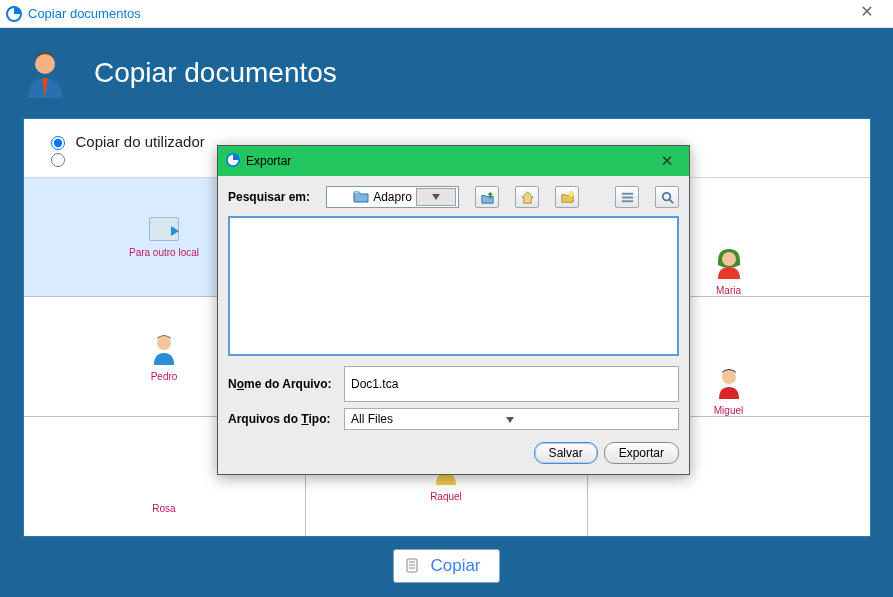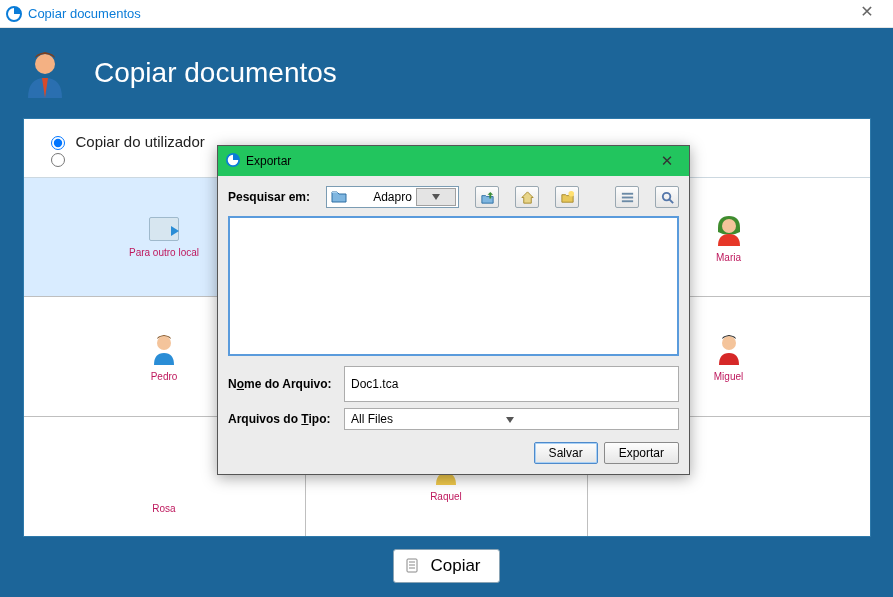--- a/index.html
+++ b/index.html
@@ -89,21 +89,21 @@
     border-bottom: 1px solid #bfbfbf;
     display: flex;
     flex-direction: column;
     align-items: center;
     justify-content: center;
     gap: 6px;
     font-size: 10px;
     color: #be185d;
     position: relative;
   }
-  .cell:nth-child(3n) { border-right: none; }
+  .cell:nth-child(3n) { border-right: none; justify-content: flex-end; }
   .cell .avatar { width: 34px; height: 34px; }
   .cell.selected { background: #d9ecff; }
 
   .folder-export {
     width: 30px; height: 24px;
     background: #d7e6f0;
     border: 1px solid #9fb9cc;
     border-radius: 2px;
     position: relative;
   }
@@ -117,21 +117,21 @@
 
   .copy-btn-wrap {
     margin-top: 12px;
   }
   .copy-btn {
     background: #fff;
     border: 1px solid #8aa4b5;
     border-radius: 3px;
     padding: 6px 18px 6px 10px;
     font-size: 17px;
-    color: #000000;
+    color: #3b82f6;
     display: flex;
     align-items: center;
     gap: 8px;
   }
   .copy-btn svg { width:18px; height:18px; }
 
   
   .dialog {
     position: absolute;
     left: 217px; top: 145px;
@@ -162,21 +162,21 @@
     flex:1;
     display:flex; flex-direction:column;
   }
   .row1 {
     display:flex; align-items:center; gap:16px; margin-bottom:8px;
   }
   .row1 label { font-weight: bold; }
   .combo {
     flex:1; display:flex; align-items:center;
     background:#fff; border:1px solid #7b9cb3; height:22px;
-    padding:0 2px 0 4px; gap:4px;
+    padding:0 2px 0 4px; gap:4px;text-align:right;
   }
   .combo .folder-ico svg{ width:16px; height:14px;}
   .combo span { flex:1; }
   .combo .dd {
     width:16px; height:18px; background:#e4e4e4; border:1px solid #a0a0a0;
     display:flex; align-items:center; justify-content:center;
   }
   .toolbtn {
     width:24px; height:22px;
     border:1px solid #9aa8b2; border-radius:2px;
@@ -199,21 +199,21 @@
   }
   .select {
     flex:1; display:flex; align-items:center;
     background:#fff; border:1px solid #acacac; height:22px;
     padding:0 18px 0 6px;
   }
   .select span{flex:1;}
   .btnrow { display:flex; justify-content:flex-end; gap:6px; margin-top:6px; }
   .btn {
     background:linear-gradient(#fdfdfd,#e6e6e6);
-    border:1px solid #8a8a8a; border-radius:2px;
+    border:1px solid #8a8a8a; border-radius:10px;
     padding:3px 14px; font-size:12px;
   }
   .btn.primary { border:1px solid #4e8acb; box-shadow: inset 0 0 0 1px #a8d0f5; }
 </style>
 </head>
 <body>
 
 <div class="titlebar">
   <span class="app-icon">
     <svg viewBox="0 0 16 16">

